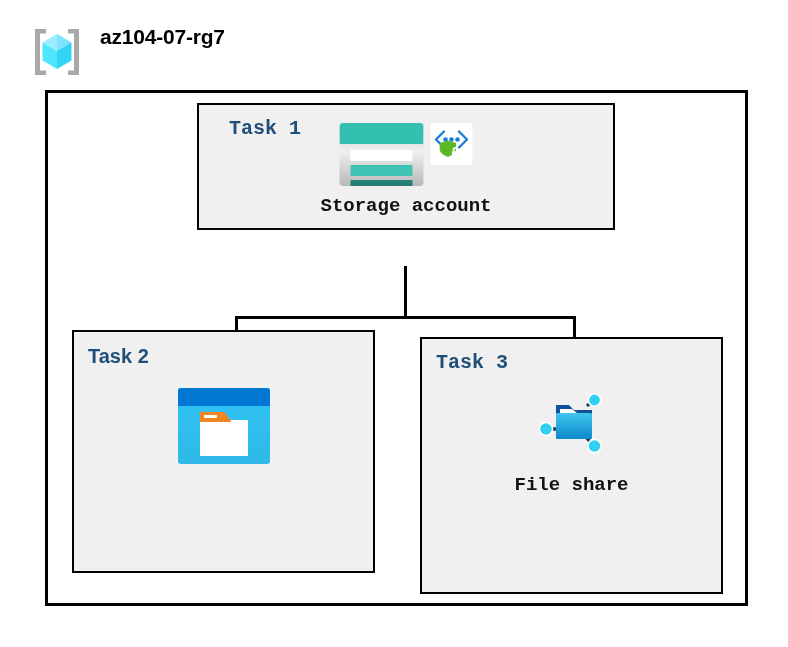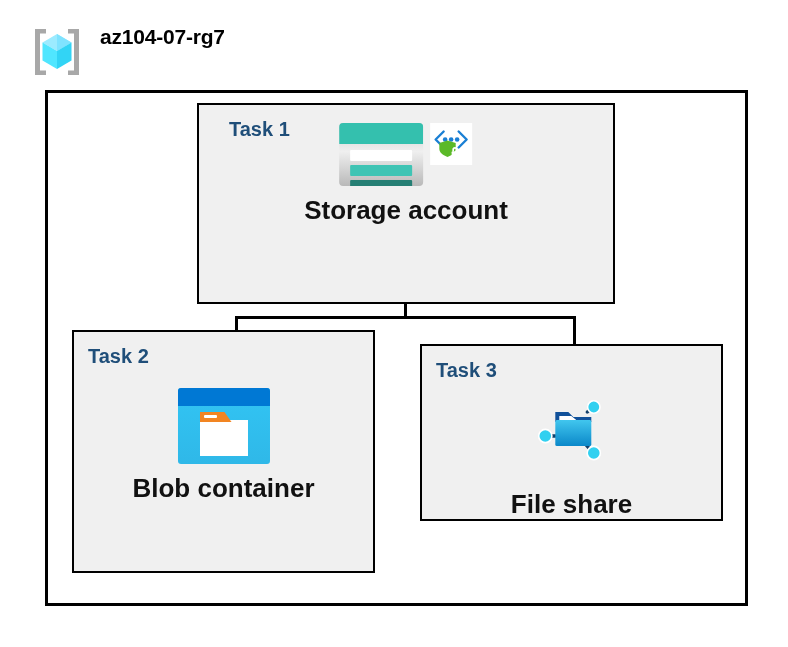--- a/index.html
+++ b/index.html
@@ -23,36 +23,36 @@
   .group-box{
     position:absolute;left:45px;top:90px;width:703px;height:516px;
     border:3px solid #000000;background:#ffffff;box-sizing:border-box;
   }
 
   
   .task-box{
     position:absolute;background:#f0f0f0;border:2px solid #000000;
     box-sizing:border-box;
   }
-  #task-1{left:197px;top:103px;width:418px;height:201px;}
+  #task-1{left:197px;top:103px;width:418px;height:127px;font-family:Liberation Mono, monospace;}
   #task-2{left:72px;top:330px;width:303px;height:243px;}
-  #task-3{left:420px;top:344px;width:303px;height:177px;}
+  #task-3{left:420px;top:337px;width:303px;height:257px;font-family:Liberation Mono, monospace;}
 
   .task-label{
     position:absolute;font-size:20px;font-weight:bold;color:#1f4e79;
     white-space:nowrap;line-height:1;
   }
   #task-1 .task-label{left:30px;top:14px;}
   #task-2 .task-label{left:14px;top:14px;}
   #task-3 .task-label{left:14px;top:14px;}
 
   
   .node{position:absolute;display:flex;flex-direction:column;align-items:center;}
   .node-caption{
-    font-size:26px;font-weight:bold;color:#111111;white-space:nowrap;
+    font-size:19px;font-weight:bold;color:#111111;white-space:nowrap;
     line-height:1;margin-top:11px;
   }
 
   
   #node-storage{left:50%;top:18px;transform:translateX(-50%);}
   .storage-row{display:flex;align-items:flex-start;gap:7px;}
 
   
   .ico-storage{
     position:relative;width:84px;height:63px;border-radius:4px;overflow:hidden;
@@ -86,21 +86,21 @@
 
   
   .ico-fileshare{position:relative;width:72px;height:66px;}
 
   
   .sel-backdrop{position:absolute;background:#d0d0d0;}
   #fs-icon-backdrop{left:532px;top:389px;width:81px;height:79px;}
   #fs-text-backdrop{left:510px;top:468px;width:178px;height:43px;}
 
   #node-fileshare{left:50%;top:52px;transform:translateX(-50%);}
-  #node-fileshare .node-caption{margin-top:27px;}
+  #node-fileshare .node-caption{margin-top:19px;}
   #node-blob{left:50%;top:56px;transform:translateX(-50%);}
 
   
   .conn{position:absolute;background:#000000;}
   #conn-trunk{left:404px;top:266px;width:3px;height:53px;}
   #conn-branch{left:235px;top:316px;width:341px;height:3px;}
   #conn-left{left:235px;top:316px;width:3px;height:74px;}
   #conn-right{left:573px;top:316px;width:3px;height:108px;}
 </style>
 </head>
@@ -177,21 +177,20 @@
   <div class="task-box" id="task-2">
     <span class="task-label">Task 2</span>
 
     <div class="node" id="node-blob">
       <span class="ico-blob">
         <span class="titlebar"></span>
         <span class="doc"></span>
         <span class="tab"></span>
         <span class="tab-slot"></span>
       </span>
-      <span class="node-caption">Blob container</span>
     </div>
   </div>
 
   <div class="task-box" id="task-3">
     <span class="task-label">Task 3</span>
 
     <div class="node" id="node-fileshare">
       <span class="ico-fileshare">
         <svg width="72" height="66" viewBox="0 0 72 66" aria-hidden="true">
           <defs>

